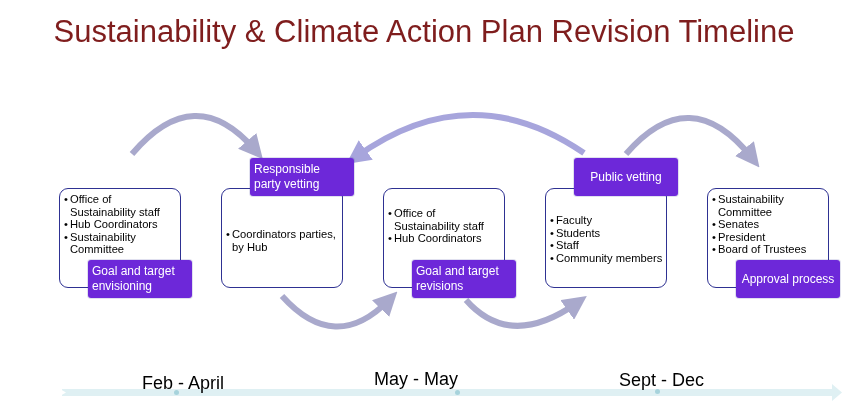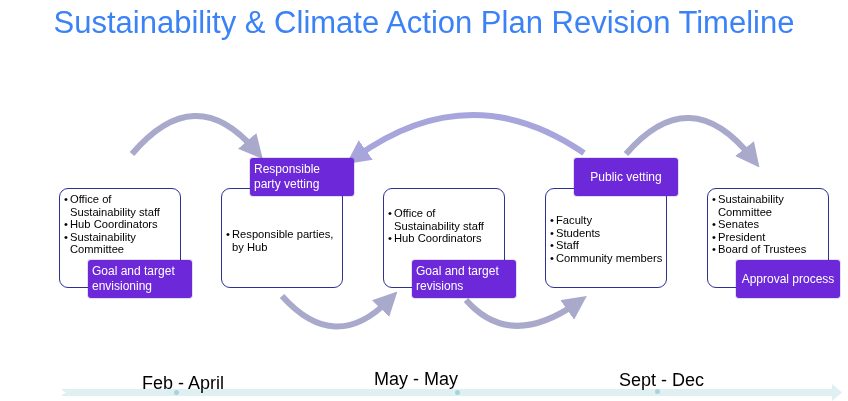--- a/index.html
+++ b/index.html
@@ -1,17 +1,17 @@
 <!DOCTYPE html>
 <html><head>
   <meta charset="utf-8">
   <style>
     html, body { margin: 0; padding: 0; background: #ffffff; }
     body { width: 848px; height: 401px; position: relative; overflow: hidden; font-family: "Liberation Sans", sans-serif; }
-    .title { position: absolute; left: 0; top: 5px; width: 848px; text-align: center; font-size: 31px; color: #3b82f6; white-space: nowrap; }
+    .title { position: absolute; left: 0; top: 14px; width: 848px; text-align: center; font-size: 31px; color: #7f1d1d; white-space: nowrap; }
     svg.arrows { position: absolute; left: 0; top: 0; }
     .card { position: absolute; background: #fff; border: 1.2px solid #2e3192; border-radius: 9px; box-sizing: border-box; margin-top: 10px; }
     .card ul { list-style: none; margin: 0; padding: 0; font-size: 11.2px; line-height: 12.5px; color: #000; }
     .card li { position: relative; padding-left: 6px; }
     .card li::before { content: "•"; position: absolute; left: 0; top: 0; }
     .label { position: absolute; background: #6d28d9; color: #fff; border-radius: 3px; font-size: 12px; line-height: 15px; display: flex; align-items: center; justify-content: center; box-sizing: border-box; padding: 2px 4px; box-shadow: 0 0 0 1px rgba(46,49,146,0.15); }
     .period { position: absolute; font-size: 18px; color: #000; white-space: nowrap; }
     .dot { position: absolute; width: 5px; height: 5px; border-radius: 50%; background: #a7d3dc; }
   </style>
 </head>
@@ -42,21 +42,21 @@
   <ul style="margin:4px 0 0 4px;">
     <li>Office of Sustainability staff</li>
     <li>Hub Coordinators</li>
     <li>Sustainability Committee</li>
   </ul>
 </div>
 <div class="label" style="left:88px; top:260px; width:104px; height:38px;">Goal and target envisioning</div>
 
 <div class="card" style="left:221px; top:178px; width:122px; height:100px;">
   <ul style="margin:39px 0 0 4px;">
-    <li>Responsible parties, by Hub</li>
+    <li>Coordinators parties, by Hub</li>
   </ul>
 </div>
 <div class="label" style="left:250px; top:158px; width:104px; height:38px;">Responsible party vetting</div>
 
 <div class="card" style="left:383px; top:178px; width:122px; height:100px;">
   <ul style="margin:18px 0 0 4px;">
     <li>Office of Sustainability staff</li>
     <li>Hub Coordinators</li>
   </ul>
 </div>

